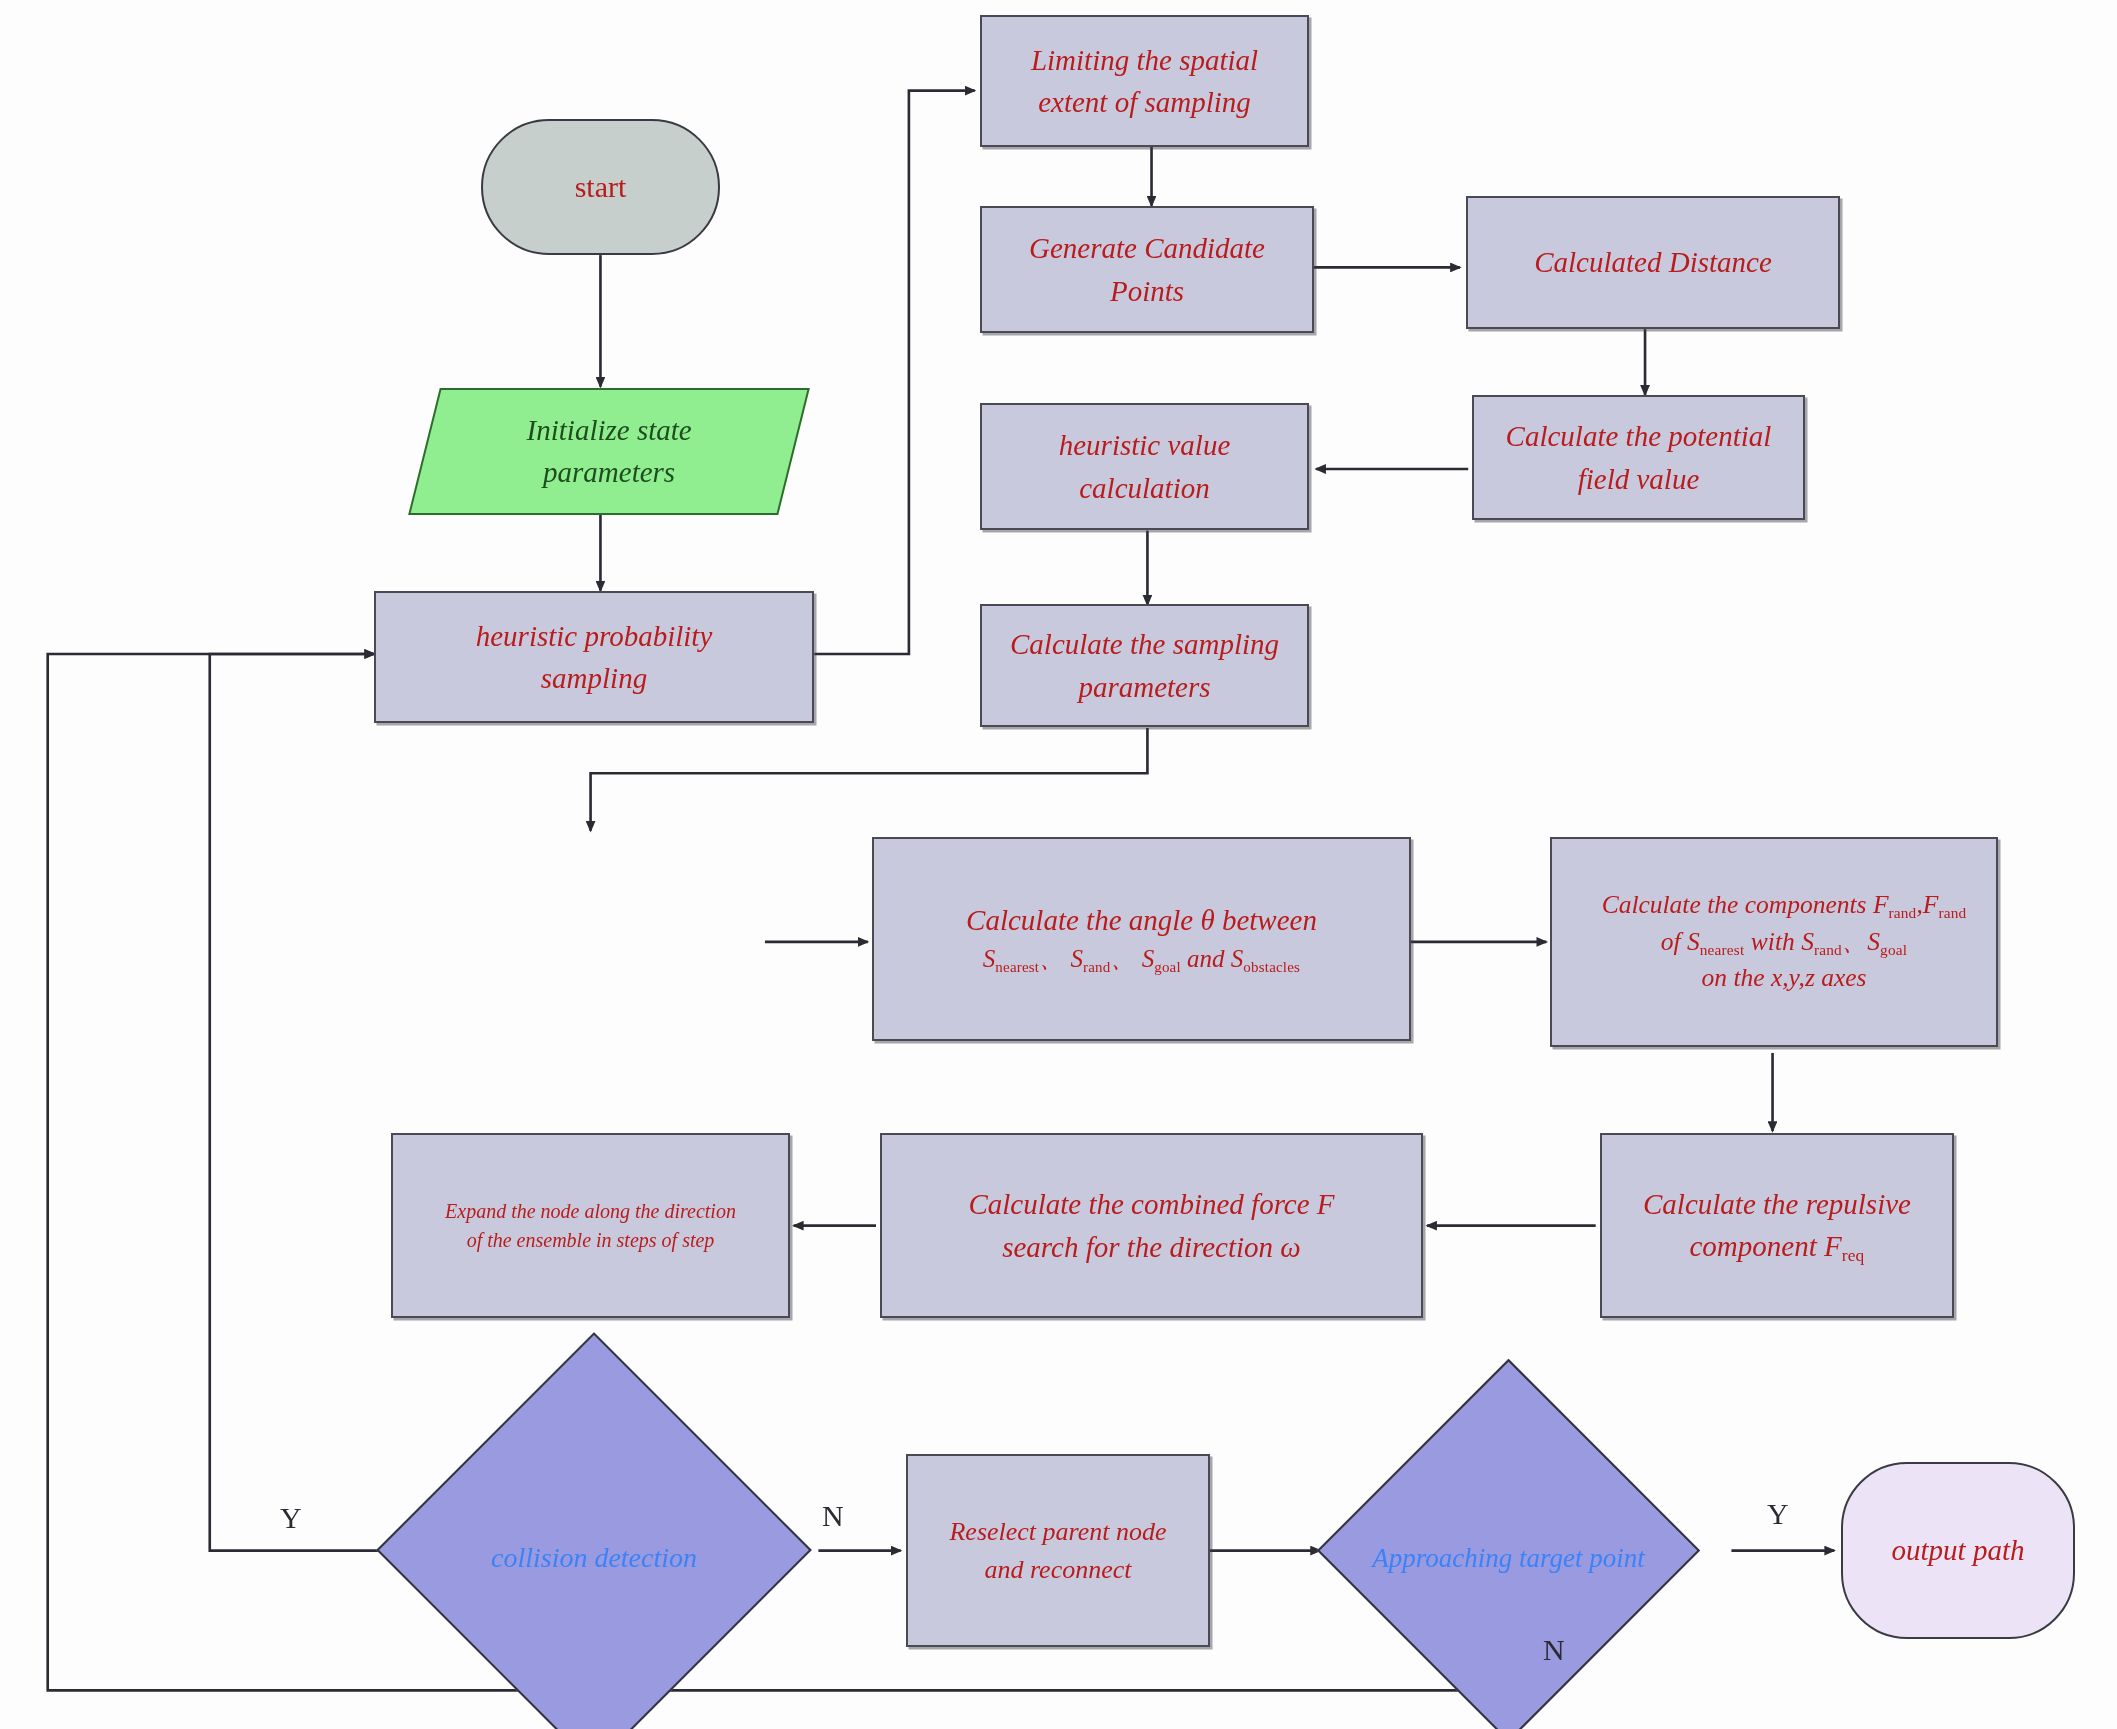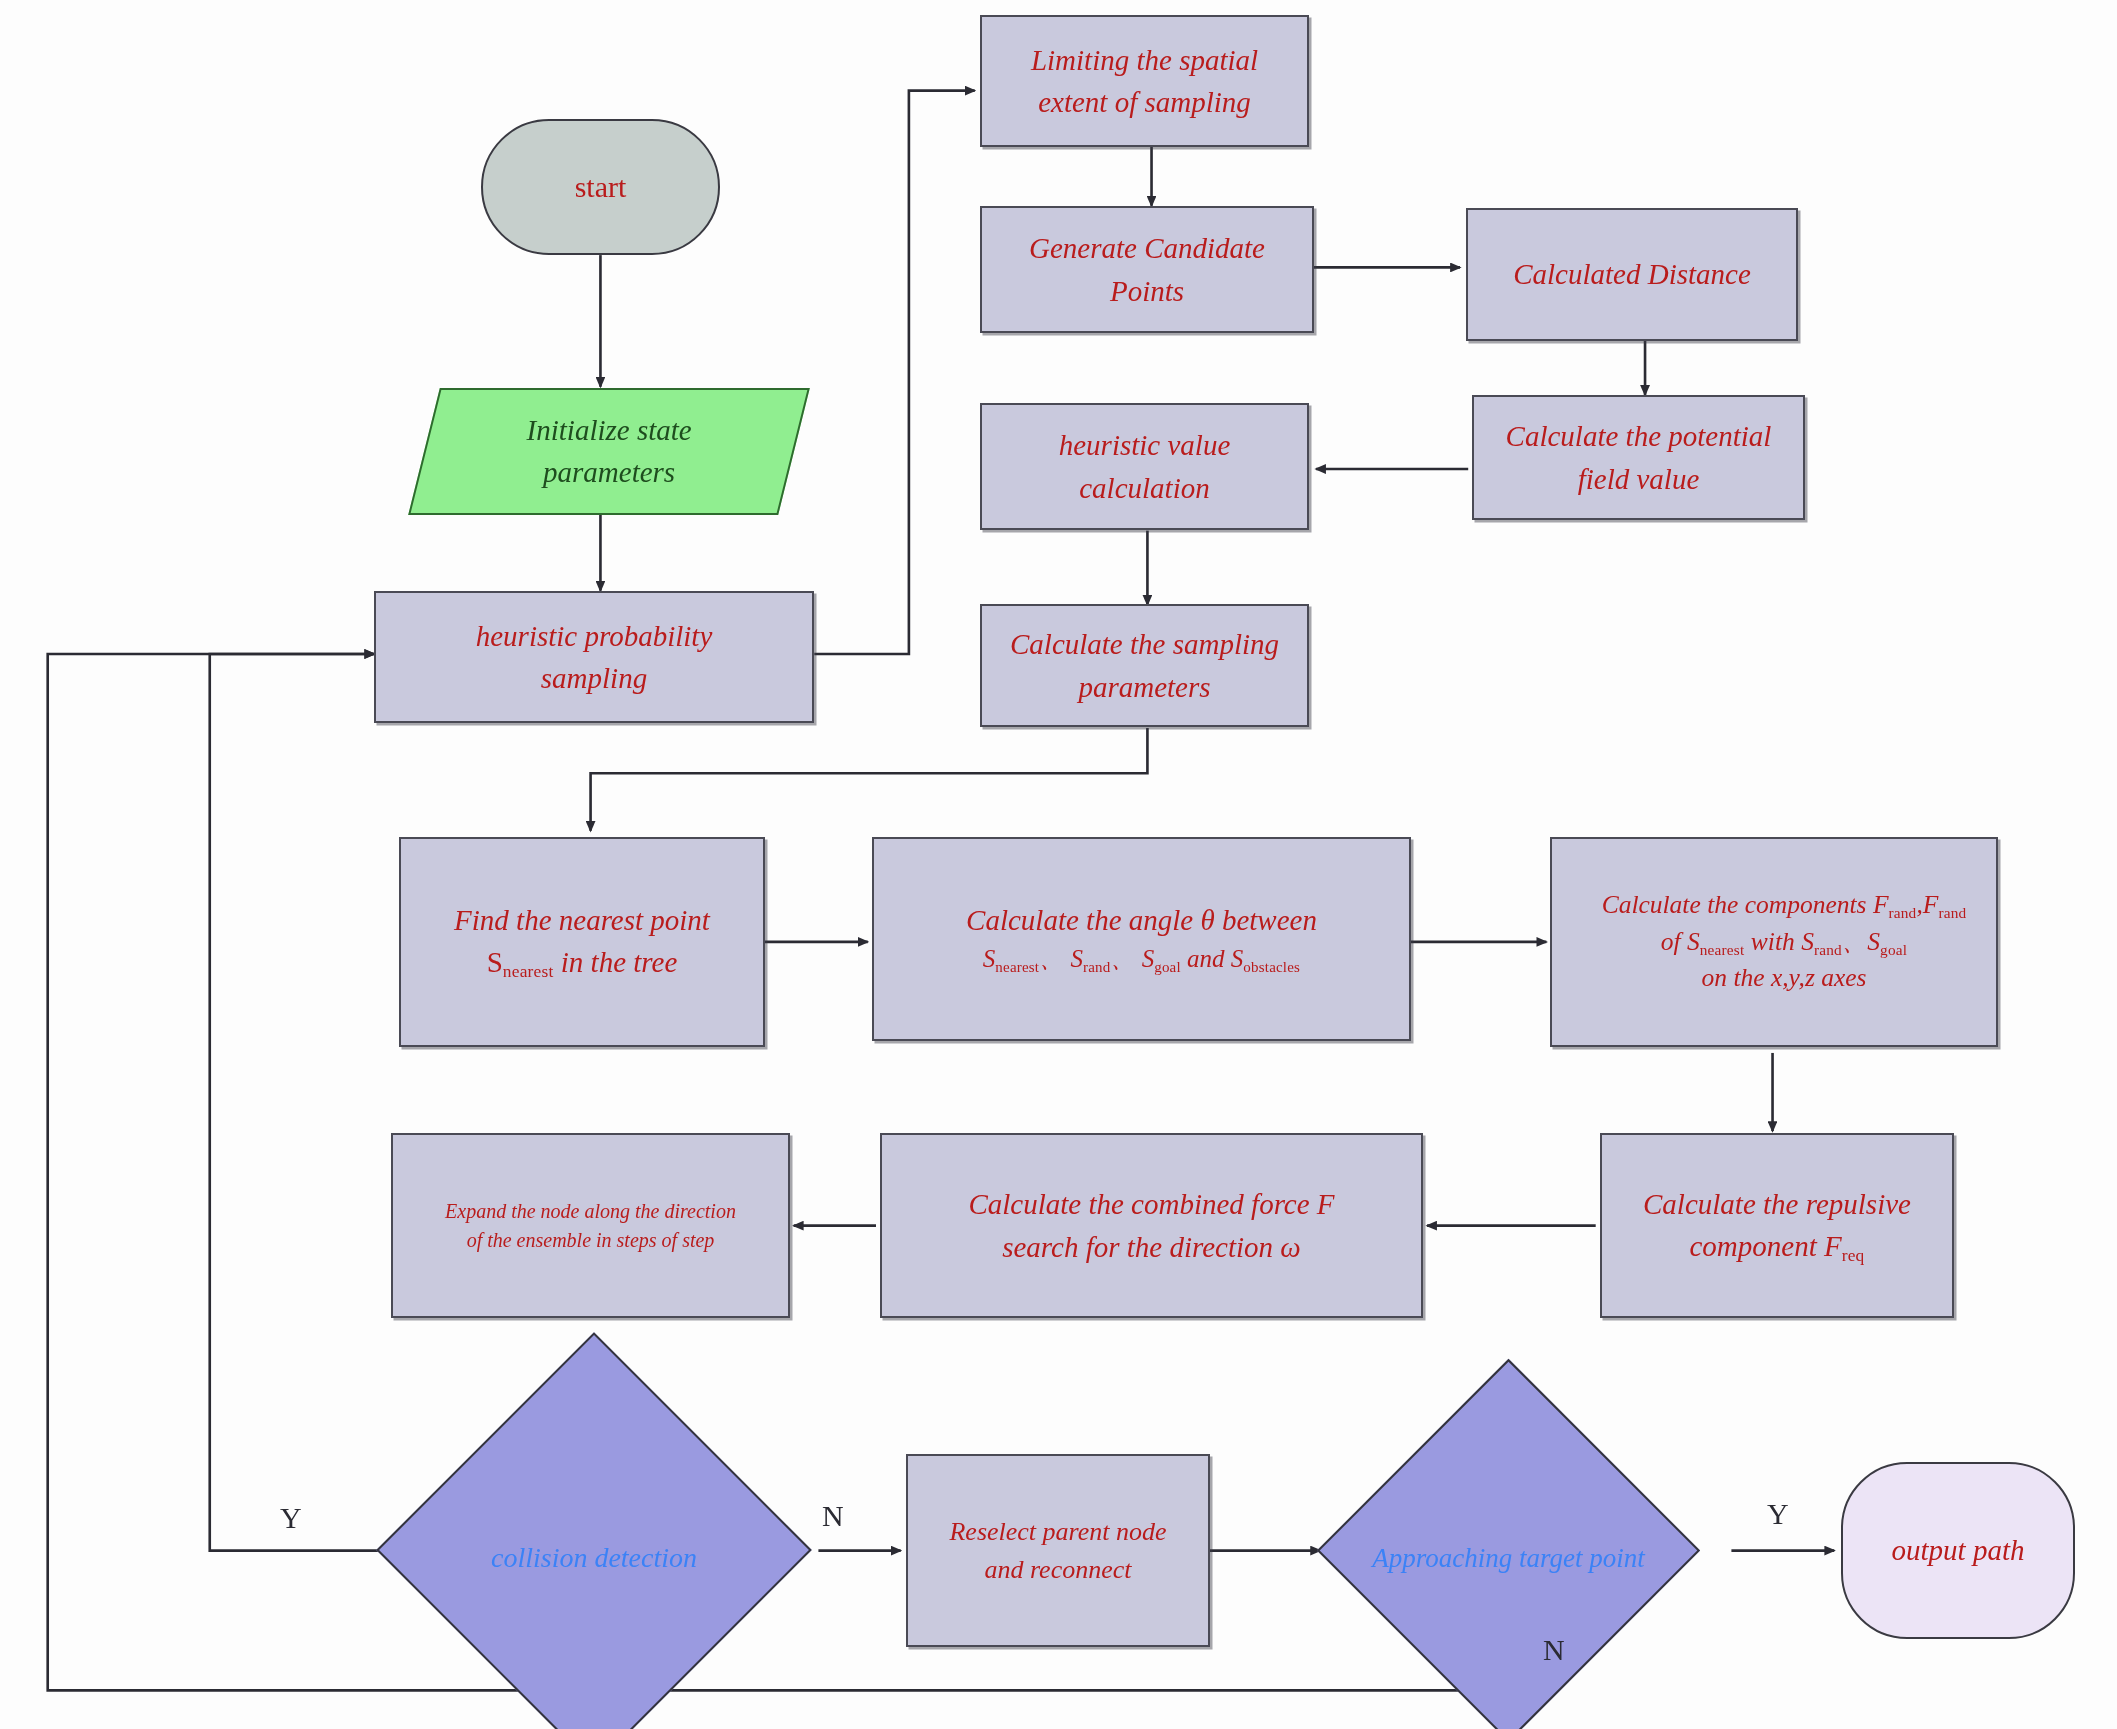--- a/index.html
+++ b/index.html
@@ -151,21 +151,21 @@
     </div>
   </div>
 
   <div class="node proc" style="left:980px;top:206px;width:334px;height:127px;">
     <div>
       <span class="txt">Generate Candidate</span>
       <span class="txt">Points</span>
     </div>
   </div>
 
-  <div class="node proc" style="left:1466px;top:208px;width:332px;height:133px;">
+  <div class="node proc" style="left:1466px;top:196px;width:374px;height:133px;">
     <span class="txt">Calculated Distance</span>
   </div>
 
   <div class="node proc" style="left:1472px;top:395px;width:333px;height:125px;">
     <div>
       <span class="txt">Calculate the potential</span>
       <span class="txt">field value</span>
     </div>
   </div>
 
@@ -176,28 +176,20 @@
     </div>
   </div>
 
   <div class="node proc" style="left:980px;top:604px;width:329px;height:123px;">
     <div>
       <span class="txt">Calculate the sampling</span>
       <span class="txt">parameters</span>
     </div>
   </div>
 
-  <div class="node proc" style="left:399px;top:837px;width:366px;height:210px;">
-    <div>
-      <span class="txt">Find the nearest point</span>
-      <span class="txt">
-        <span class="up">S</span><span class="sub">nearest</span><span> in the tree</span>
-      </span>
-    </div>
-  </div>
 
   <div class="node proc" style="left:872px;top:837px;width:539px;height:204px;">
     <div>
       <span class="txt">Calculate the angle θ between</span>
       <span class="txt" style="font-size:25px;">
         <span>S</span><span class="sub">nearest</span><span>、</span>
         <span>S</span><span class="sub">rand</span><span>、</span>
         <span>S</span><span class="sub">goal</span>
         <span>and</span>
         <span>S</span><span class="sub">obstacles</span>

